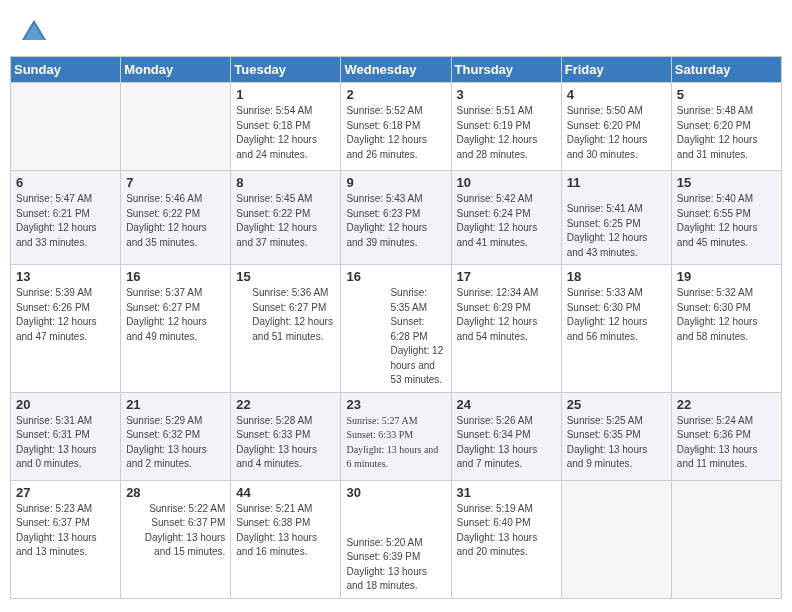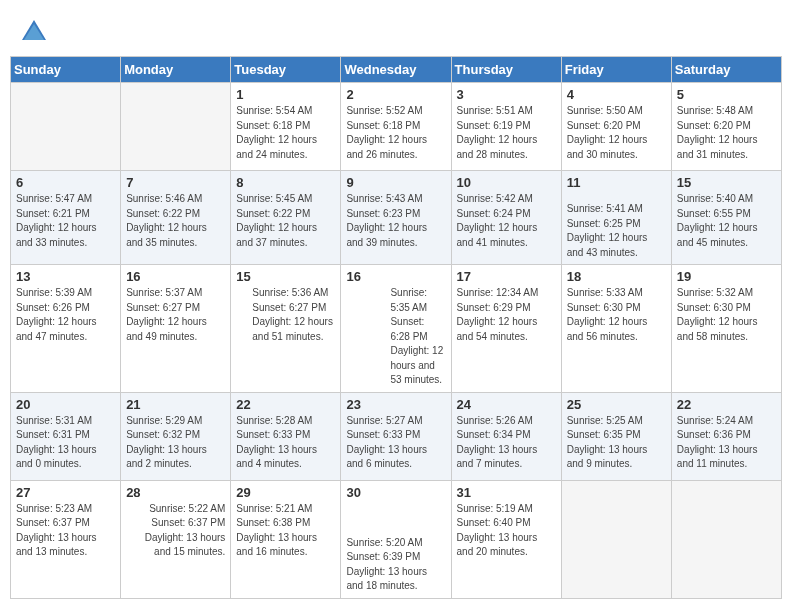--- a/index.html
+++ b/index.html
@@ -261,21 +261,21 @@
 Daylight: 13 hours and 2 minutes.</div>
         </td>
         <td>
           <span class="day-number">22</span>
           <div class="day-info" style="white-space: pre-line;">Sunrise: 5:28 AM
 Sunset: 6:33 PM
 Daylight: 13 hours and 4 minutes.</div>
         </td>
         <td>
           <span class="day-number">23</span>
-          <div class="day-info" style="white-space: pre-line;">Sunrise: 5:27 AM
+          <div class="day-info" style="white-space: pre-line; font-family: Liberation Serif, serif;">Sunrise: 5:27 AM
 Sunset: 6:33 PM
 Daylight: 13 hours and 6 minutes.</div>
         </td>
         <td>
           <span class="day-number">24</span>
           <div class="day-info" style="white-space: pre-line;">Sunrise: 5:26 AM
 Sunset: 6:34 PM
 Daylight: 13 hours and 7 minutes.</div>
         </td>
         <td>
@@ -298,21 +298,21 @@
 Sunset: 6:37 PM
 Daylight: 13 hours and 13 minutes.</div>
         </td>
         <td>
           <span class="day-number">28</span>
           <div class="day-info" style="white-space: pre-line; text-align: right;">Sunrise: 5:22 AM
 Sunset: 6:37 PM
 Daylight: 13 hours and 15 minutes.</div>
         </td>
         <td>
-          <span class="day-number">29</span>
+          <span class="day-number">44</span>
           <div class="day-info" style="white-space: pre-line;">Sunrise: 5:21 AM
 Sunset: 6:38 PM
 Daylight: 13 hours and 16 minutes.</div>
         </td>
         <td>
           <span class="day-number">30</span>
           <div class="day-info" style="white-space: pre-line; margin-top: 36px;">Sunrise: 5:20 AM
 Sunset: 6:39 PM
 Daylight: 13 hours and 18 minutes.</div>
         </td>

